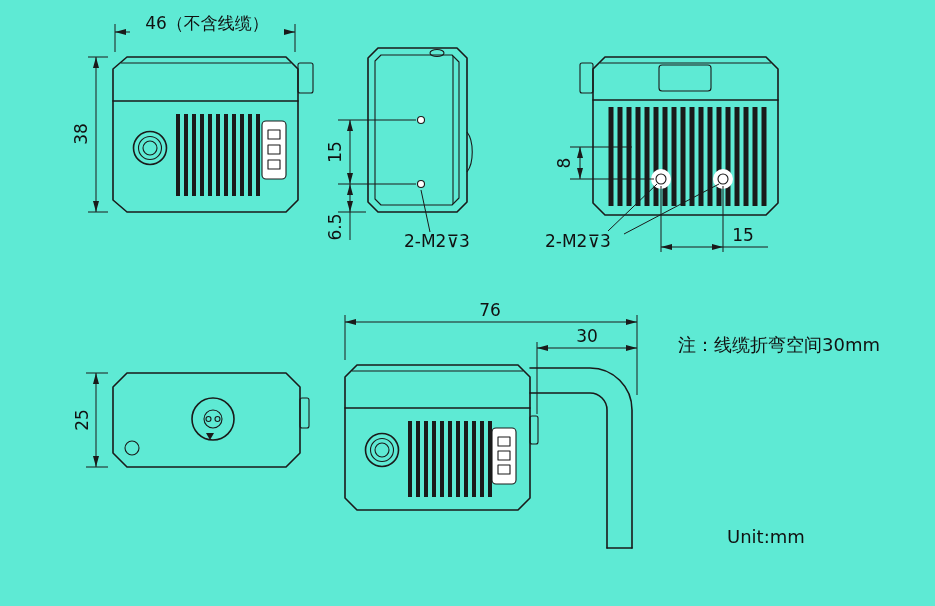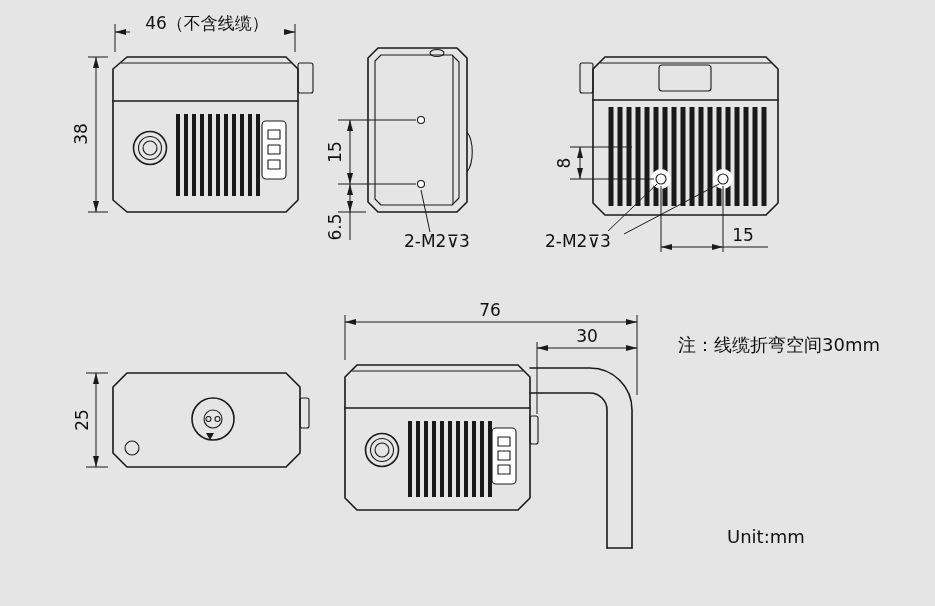--- a/index.html
+++ b/index.html
@@ -1,16 +1,16 @@
 <!DOCTYPE html>
 <html><head>
 <meta charset="utf-8">
 <style>
   html,body{margin:0;padding:0;background:#fff;}
-  .stage{position:relative;width:935px;height:606px;background:#e5e5e5;overflow:hidden;}
+  .stage{position:relative;width:935px;height:606px;background:#5eead4;overflow:hidden;}
   .outline{fill:none;stroke:#1a1a1a;stroke-width:1.6;stroke-linejoin:round;stroke-linecap:round;}
   .thin{fill:none;stroke:#1a1a1a;stroke-width:1.1;stroke-linejoin:round;}
   .bars{fill:none;stroke:#1a1a1a;stroke-width:4;}
   .bars5{fill:none;stroke:#1a1a1a;stroke-width:5;}
   .dim{fill:none;stroke:#1a1a1a;stroke-width:1;}
   .arr{fill:#1a1a1a;stroke:none;}
   .halo{fill:#ffffff;stroke:none;}
   .fillw{fill:#ffffff;}
   text{font-family:"DejaVu Sans","Liberation Sans",sans-serif;font-size:17px;fill:#111;}
   .note{font-size:18px;}

